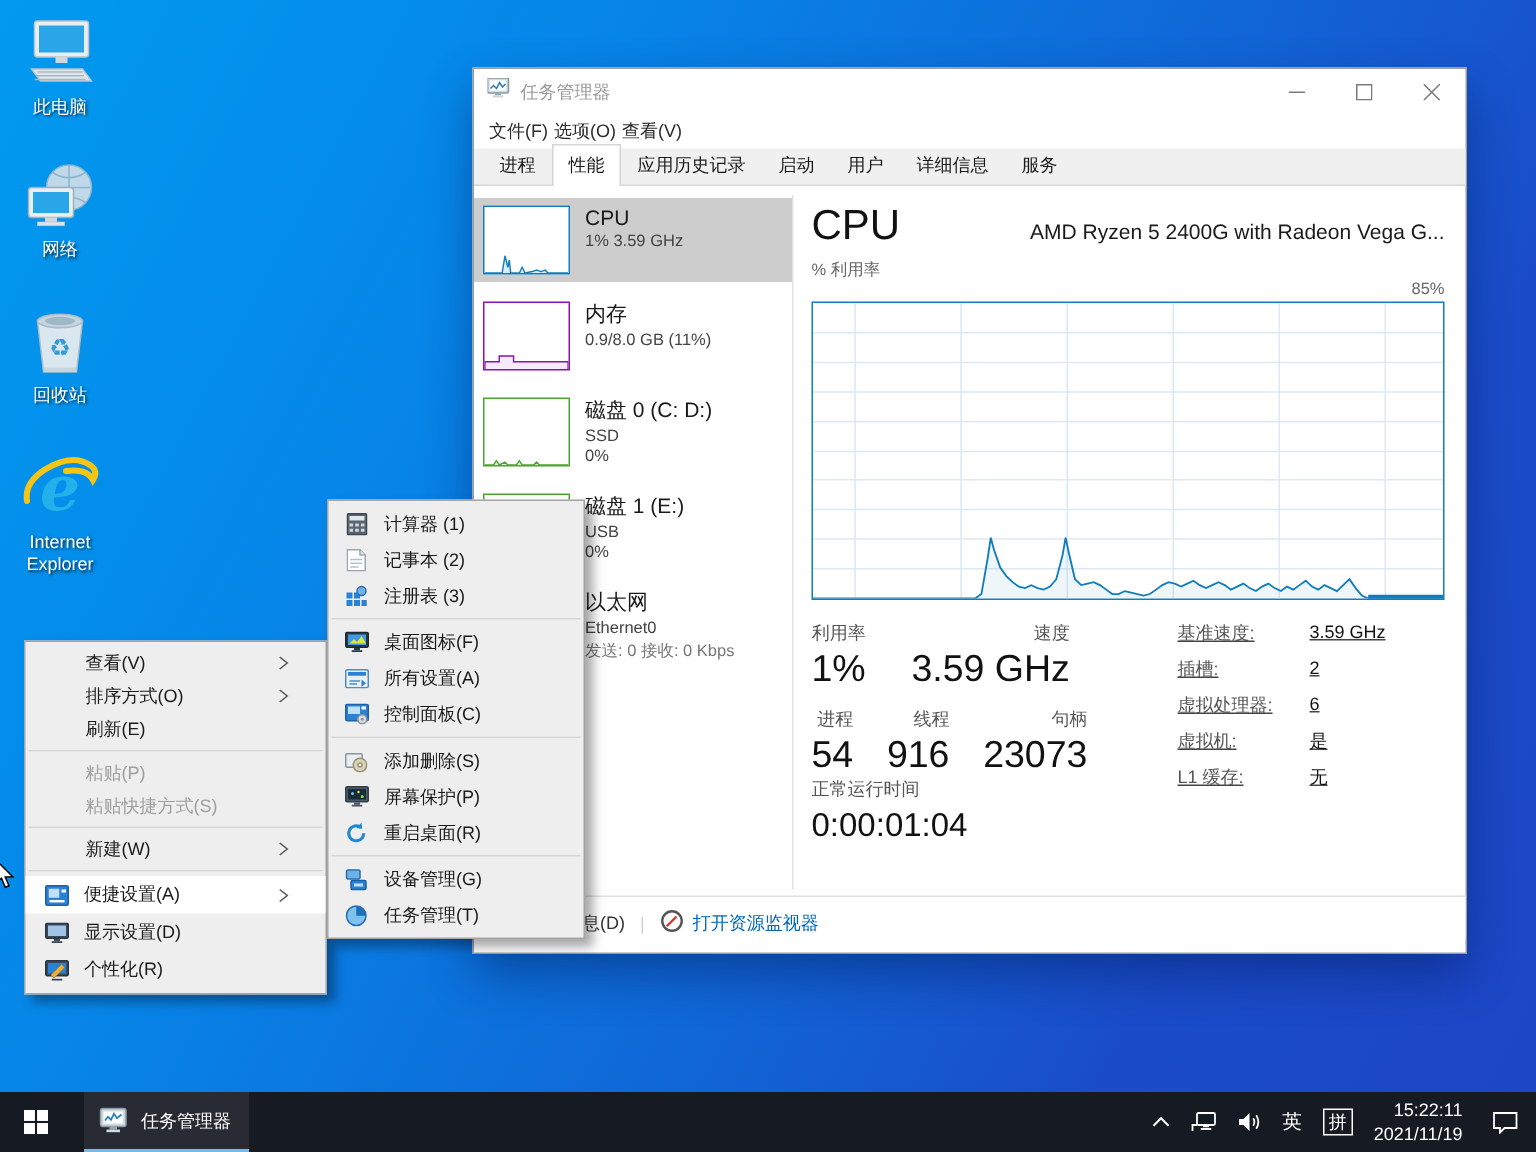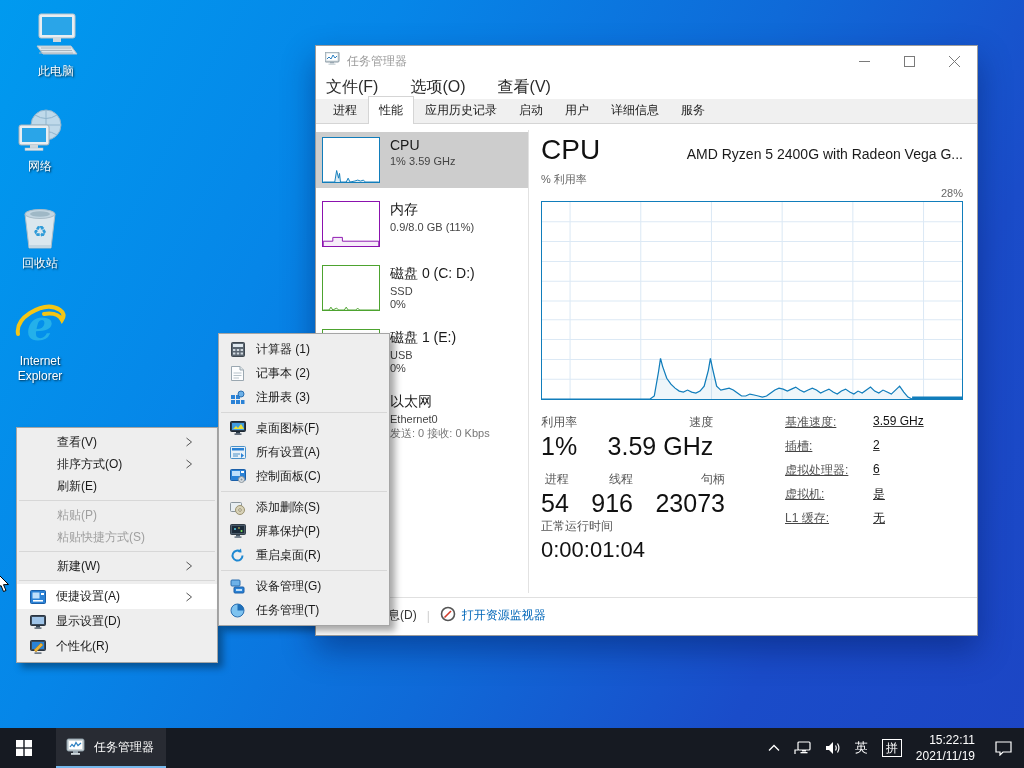--- a/index.html
+++ b/index.html
@@ -15,22 +15,22 @@
     text-shadow:1px 1px 2px rgba(0,0,0,.75); line-height:1.25; }
 
   
   .win { position:absolute; left:315px; top:45px; width:663px; height:591px;
     background:#fff; border:1px solid #9c9c9c;
     box-shadow:0 14px 30px rgba(0,25,90,.45); z-index:10; }
   .titlebar { height:30px; display:flex; align-items:center; padding-left:9px; }
   .title-text { font-size:12px; color:#9a9a9a; margin-left:6px; }
   .winbtns { margin-left:auto; display:flex; height:30px; }
   .winbtn { width:45px; height:30px; display:flex; align-items:center; justify-content:center; }
-  .menubar { height:23px; display:flex; align-items:center; padding-left:10px; gap:32px;
-    font-size:16px; color:#2b2b2b; }
+  .menubar { height:23px; display:flex; align-items:center; padding-left:10px; gap:4px;
+    font-size:12px; color:#2b2b2b; }
   .tabbar { height:25px; background:#f0f0f0; border-bottom:1px solid #d5d5d5;
     display:flex; align-items:flex-end; padding-left:6px; }
   .tab { font-size:12px; color:#1a1a1a; padding:5px 10px 5px; border:1px solid transparent;
     border-bottom:none; position:relative; top:1px; }
   .tab.active { background:#fff; border-color:#d5d5d5; }
   .content { position:relative; height:475px; }
 
   
   .side { position:absolute; left:0; top:0; width:212px; bottom:0; padding-top:8px; }
   .side-item { display:flex; padding:5px 6px; margin-bottom:8px; align-items:flex-start; }
@@ -100,21 +100,21 @@
   .trayitem { display:flex; align-items:center; justify-content:center; font-size:13px; }
   .imebox { border:1px solid #fff; font-size:12px; padding:0 3px; line-height:16px; }
   .clock { text-align:right; font-size:12px; line-height:1.35; }
 
   
   .cursor { position:absolute; left:-4px; top:572px; z-index:100; }
 </style>
 </head>
 <body>
 
-<div class="dicon" style="left:18px; top:10px;">
+<div class="dicon" style="left:2px; top:10px;">
   <div class="glyph">
     <svg width="50" height="48" viewBox="0 0 50 48">
       <rect x="8" y="2" width="36" height="24" rx="2" fill="#e8eef2" stroke="#b9c4cc"></rect>
       <rect x="11" y="5" width="30" height="18" fill="#2aa5e8"></rect>
       <rect x="22" y="26" width="8" height="4" fill="#cfd8de"></rect>
       <path d="M6 34 L40 34 L46 42 L12 42 Z" fill="#dde6ec" stroke="#b9c4cc"></path>
       <path d="M10 36 h30 M9 38.5 h32 M8 41 h34" stroke="#aab6bf" stroke-width="1"></path>
     </svg>
   </div>
   <div class="dlabel">此电脑</div>
@@ -273,21 +273,21 @@
 
     <div class="vdiv"></div>
 
     <div class="main">
       <div class="hdr">
         <div class="big">CPU</div>
         <div class="sub">AMD Ryzen 5 2400G with Radeon Vega G...</div>
       </div>
       <div class="axisrow">
         <span>% 利用率</span>
-        <span class="r">28%</span>
+        <span class="r">85%</span>
       </div>
       <div class="graphbox">
         <svg width="100%" height="197" viewBox="0 0 404 199" preserveAspectRatio="none">
           <g stroke="#dce9f5" stroke-width="1">
             <line x1="27" y1="0" x2="27" y2="199"></line>
               <line x1="95" y1="0" x2="95" y2="199"></line>
             <line x1="163" y1="0" x2="163" y2="199"></line>
               <line x1="231" y1="0" x2="231" y2="199"></line>
             <line x1="299" y1="0" x2="299" y2="199"></line>
               <line x1="367" y1="0" x2="367" y2="199"></line>

